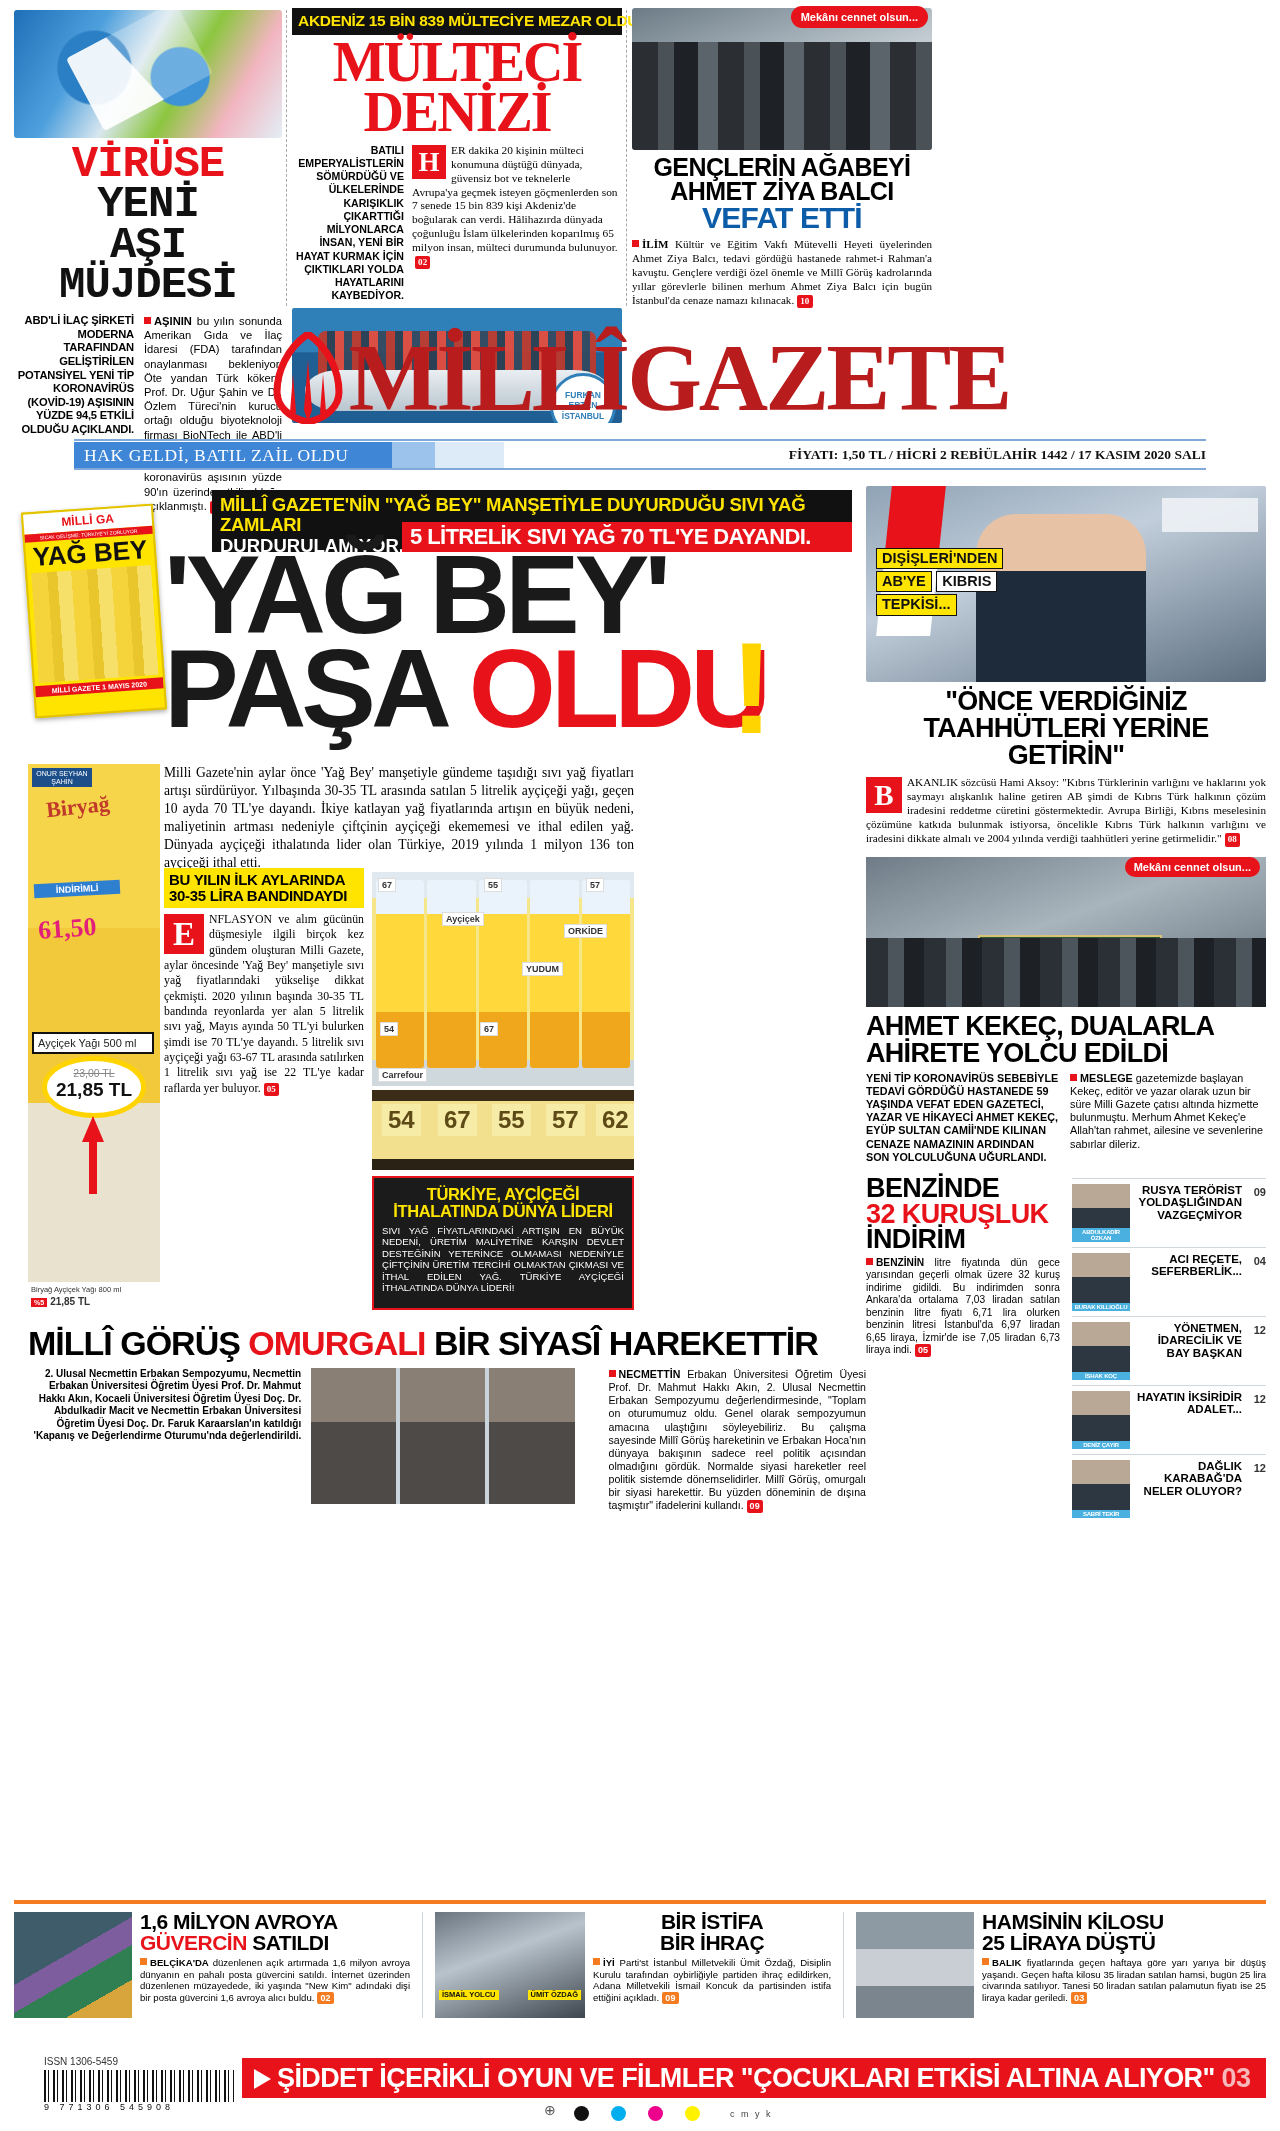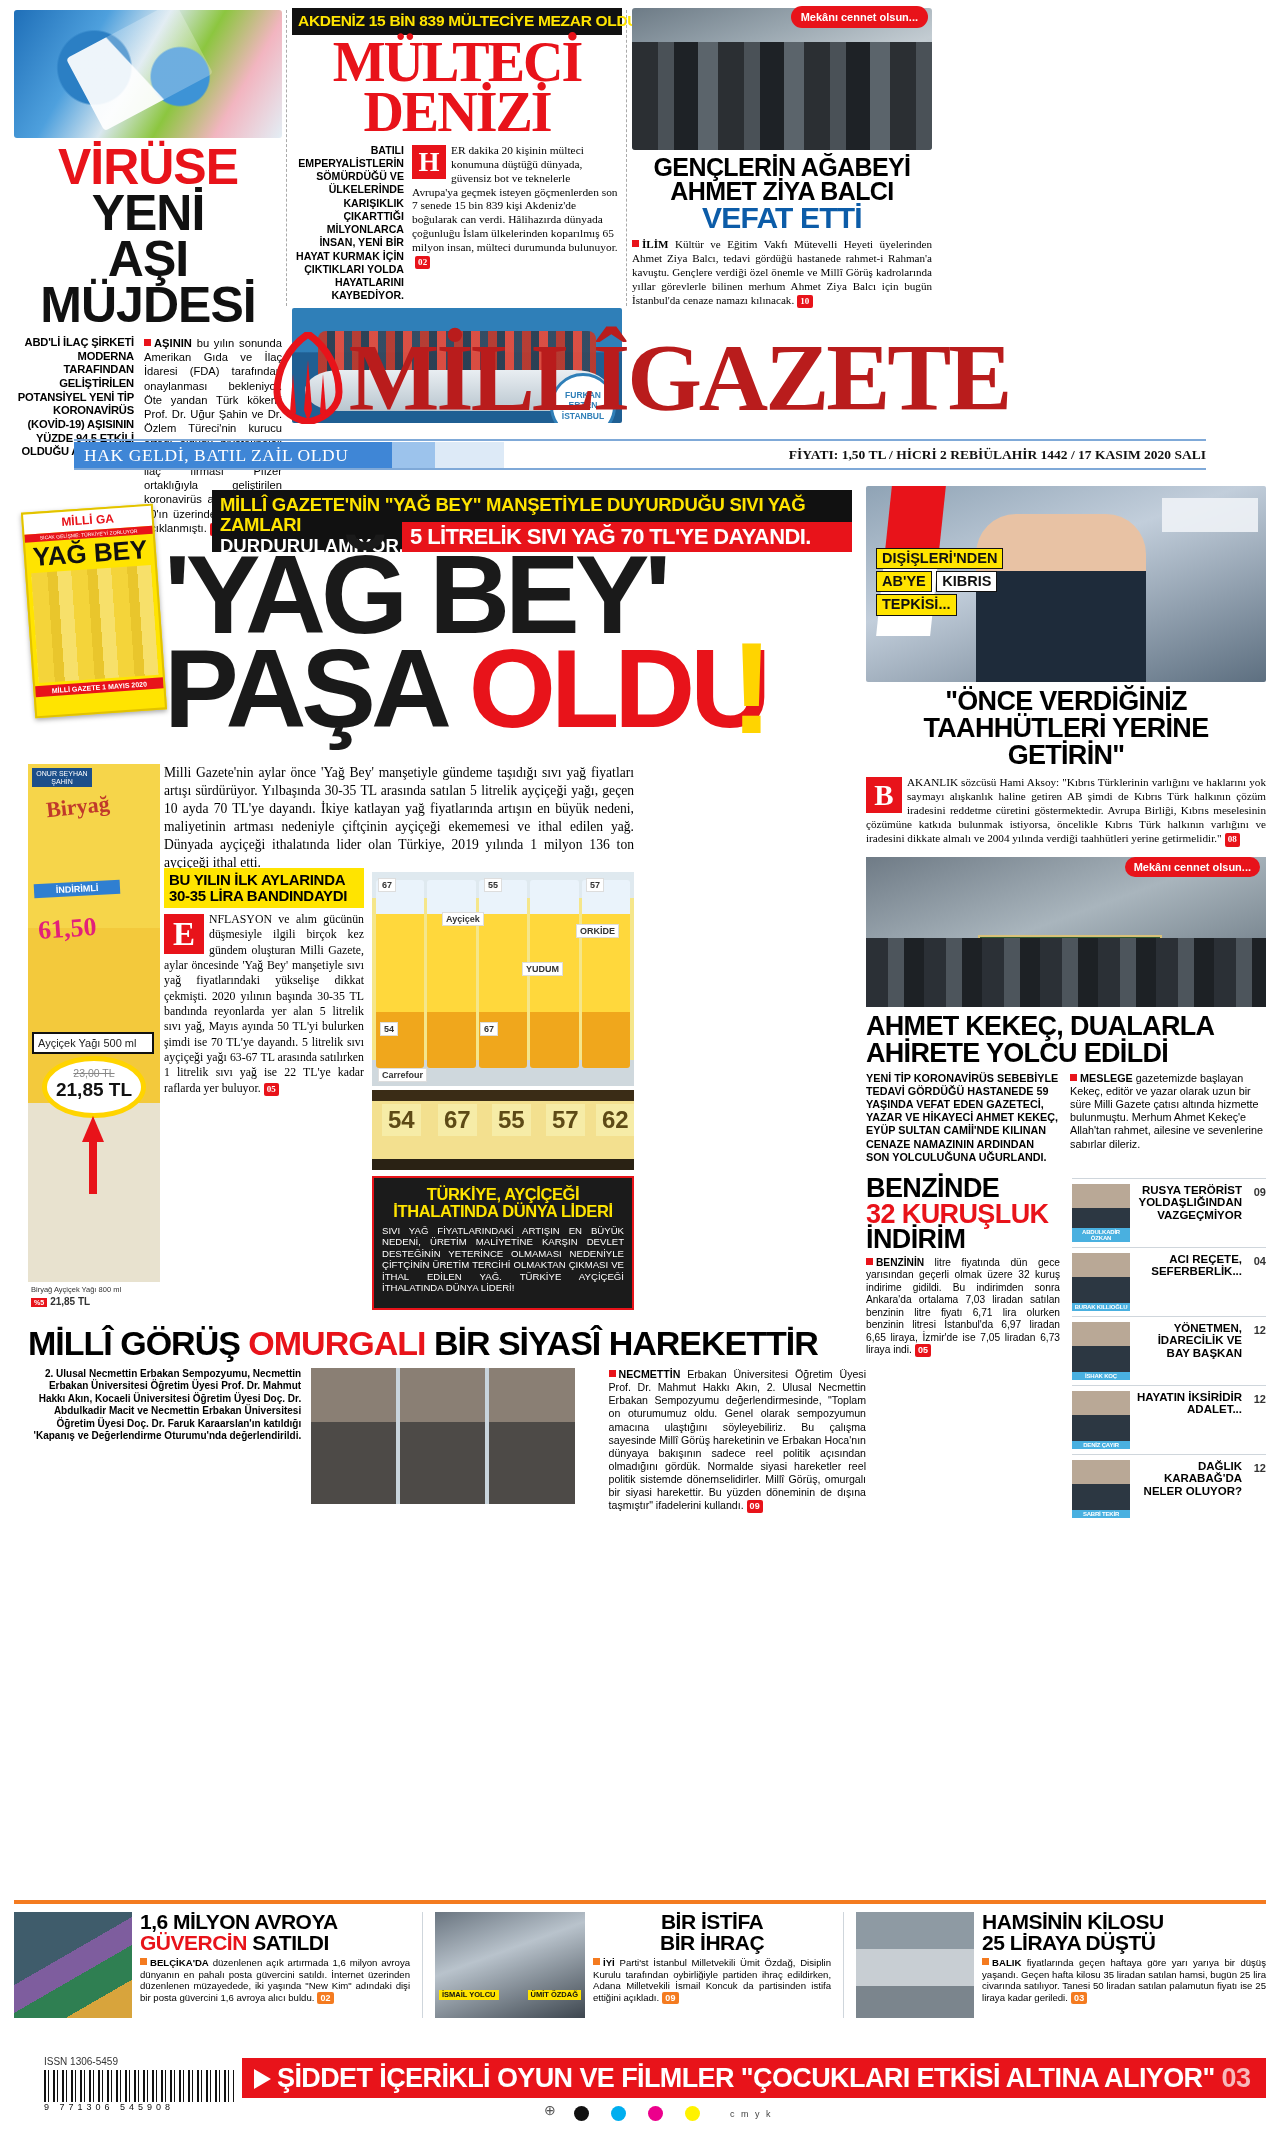--- a/index.html
+++ b/index.html
@@ -37,22 +37,22 @@
        radial-gradient(circle at 30% 45%, #2b7fc4 0 18%, transparent 19%),
        radial-gradient(circle at 62% 52%, #3d93d6 0 16%, transparent 17%),
        linear-gradient(120deg,#1f6fb8 0%, #4ea0dd 28%, #d9e7ef 46%, #8cc63f 62%, #f2b5c0 80%, #e3eef5 100%);
      position:relative;
   }
   .vaccine .img:after{
      content:""; position:absolute; left:24%; top:12%; width:46%; height:64%;
      background:linear-gradient(75deg, rgba(255,255,255,.92) 0 46%, rgba(255,255,255,.25) 47% 100%);
      transform:rotate(-28deg); border-radius:4px;
   }
-  .vaccine h1 { margin-top:6px; font-size:50px; line-height:.92; font-weight:bold;
-     font-family:Liberation Sans, sans-serif; letter-spacing:-1px; text-align:center;}
+  .vaccine h1 { margin-top:6px; font-size:44px; line-height:.92; font-weight:bold;
+     font-family:Liberation Mono, monospace; letter-spacing:-1px; text-align:center;}
   .vaccine .cols { display:flex; gap:10px; margin-top:8px;}
   .vaccine .c1 { width:120px; font-size:11.2px; line-height:1.22; font-weight:bold;
      text-align:right; text-transform:uppercase; letter-spacing:-.2px;}
   .vaccine .c2 { width:138px; font-size:11.2px; line-height:1.27; text-align:justify;}
 
   
   .refugee { position:absolute; left:292px; top:8px; width:330px; height:300px; }
   .ribbon { background:#111; color:#ffe400; font-weight:bold; font-size:15.5px;
      padding:4px 6px 5px; text-align:center; letter-spacing:-.3px; white-space:nowrap;}
   .refugee h1 { color:#e8131a; font-family:"Liberation Serif", serif; font-weight:bold;
@@ -414,21 +414,21 @@
             <div class="b"></div>
           </div>
         <div class="tag" style="left:6px;  top:6px;">67</div>
         <div class="tag" style="left:112px;top:6px;">55</div>
         <div class="tag" style="left:214px;top:6px;">57</div>
         <div class="tag" style="left:6px;  bottom:4px;">Carrefour</div>
         <div class="tag" style="left:8px;  top:150px;">54</div>
         <div class="tag" style="left:108px;top:150px;">67</div>
         <div class="tag" style="left:70px; top:40px;">Ayçiçek</div>
         <div class="tag" style="left:150px;top:90px;">YUDUM</div>
-        <div class="tag" style="left:204px;top:52px;">ORKİDE</div>
+        <div class="tag" style="left:192px;top:52px;">ORKİDE</div>
       </div>
 
       <div class="shelf2 photo">
         <div class="num" style="left:10px;">54</div>
         <div class="num" style="left:66px;">67</div>
         <div class="num" style="left:120px;">55</div>
         <div class="num" style="left:174px;">57</div>
         <div class="num" style="left:224px;">62</div>
       </div>
 

